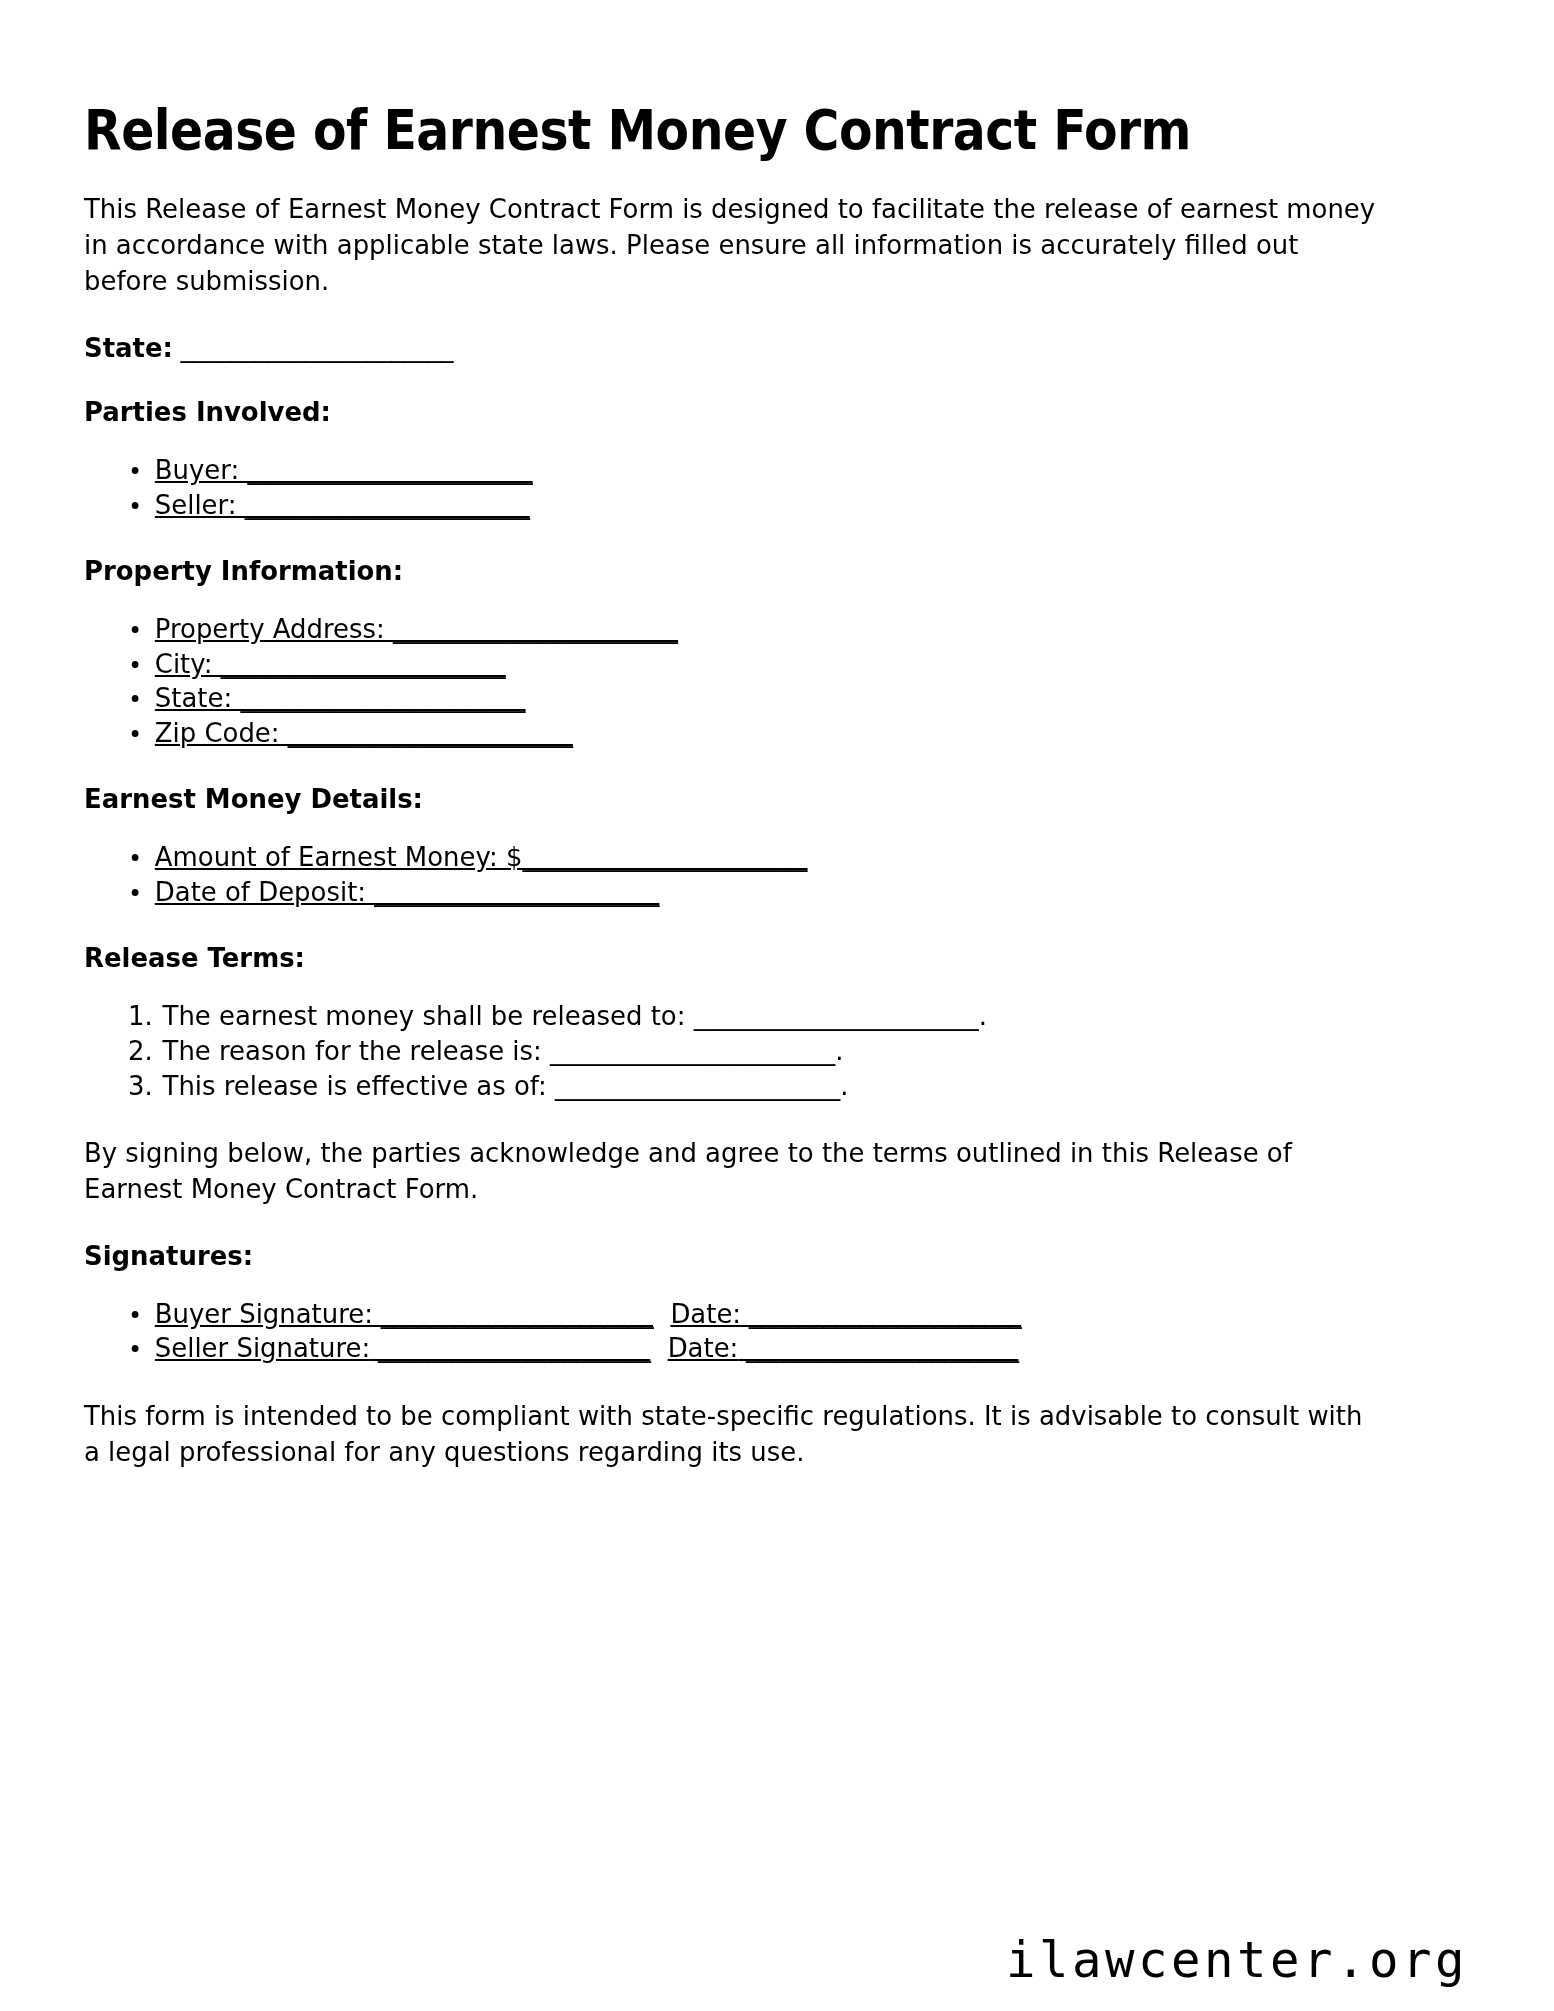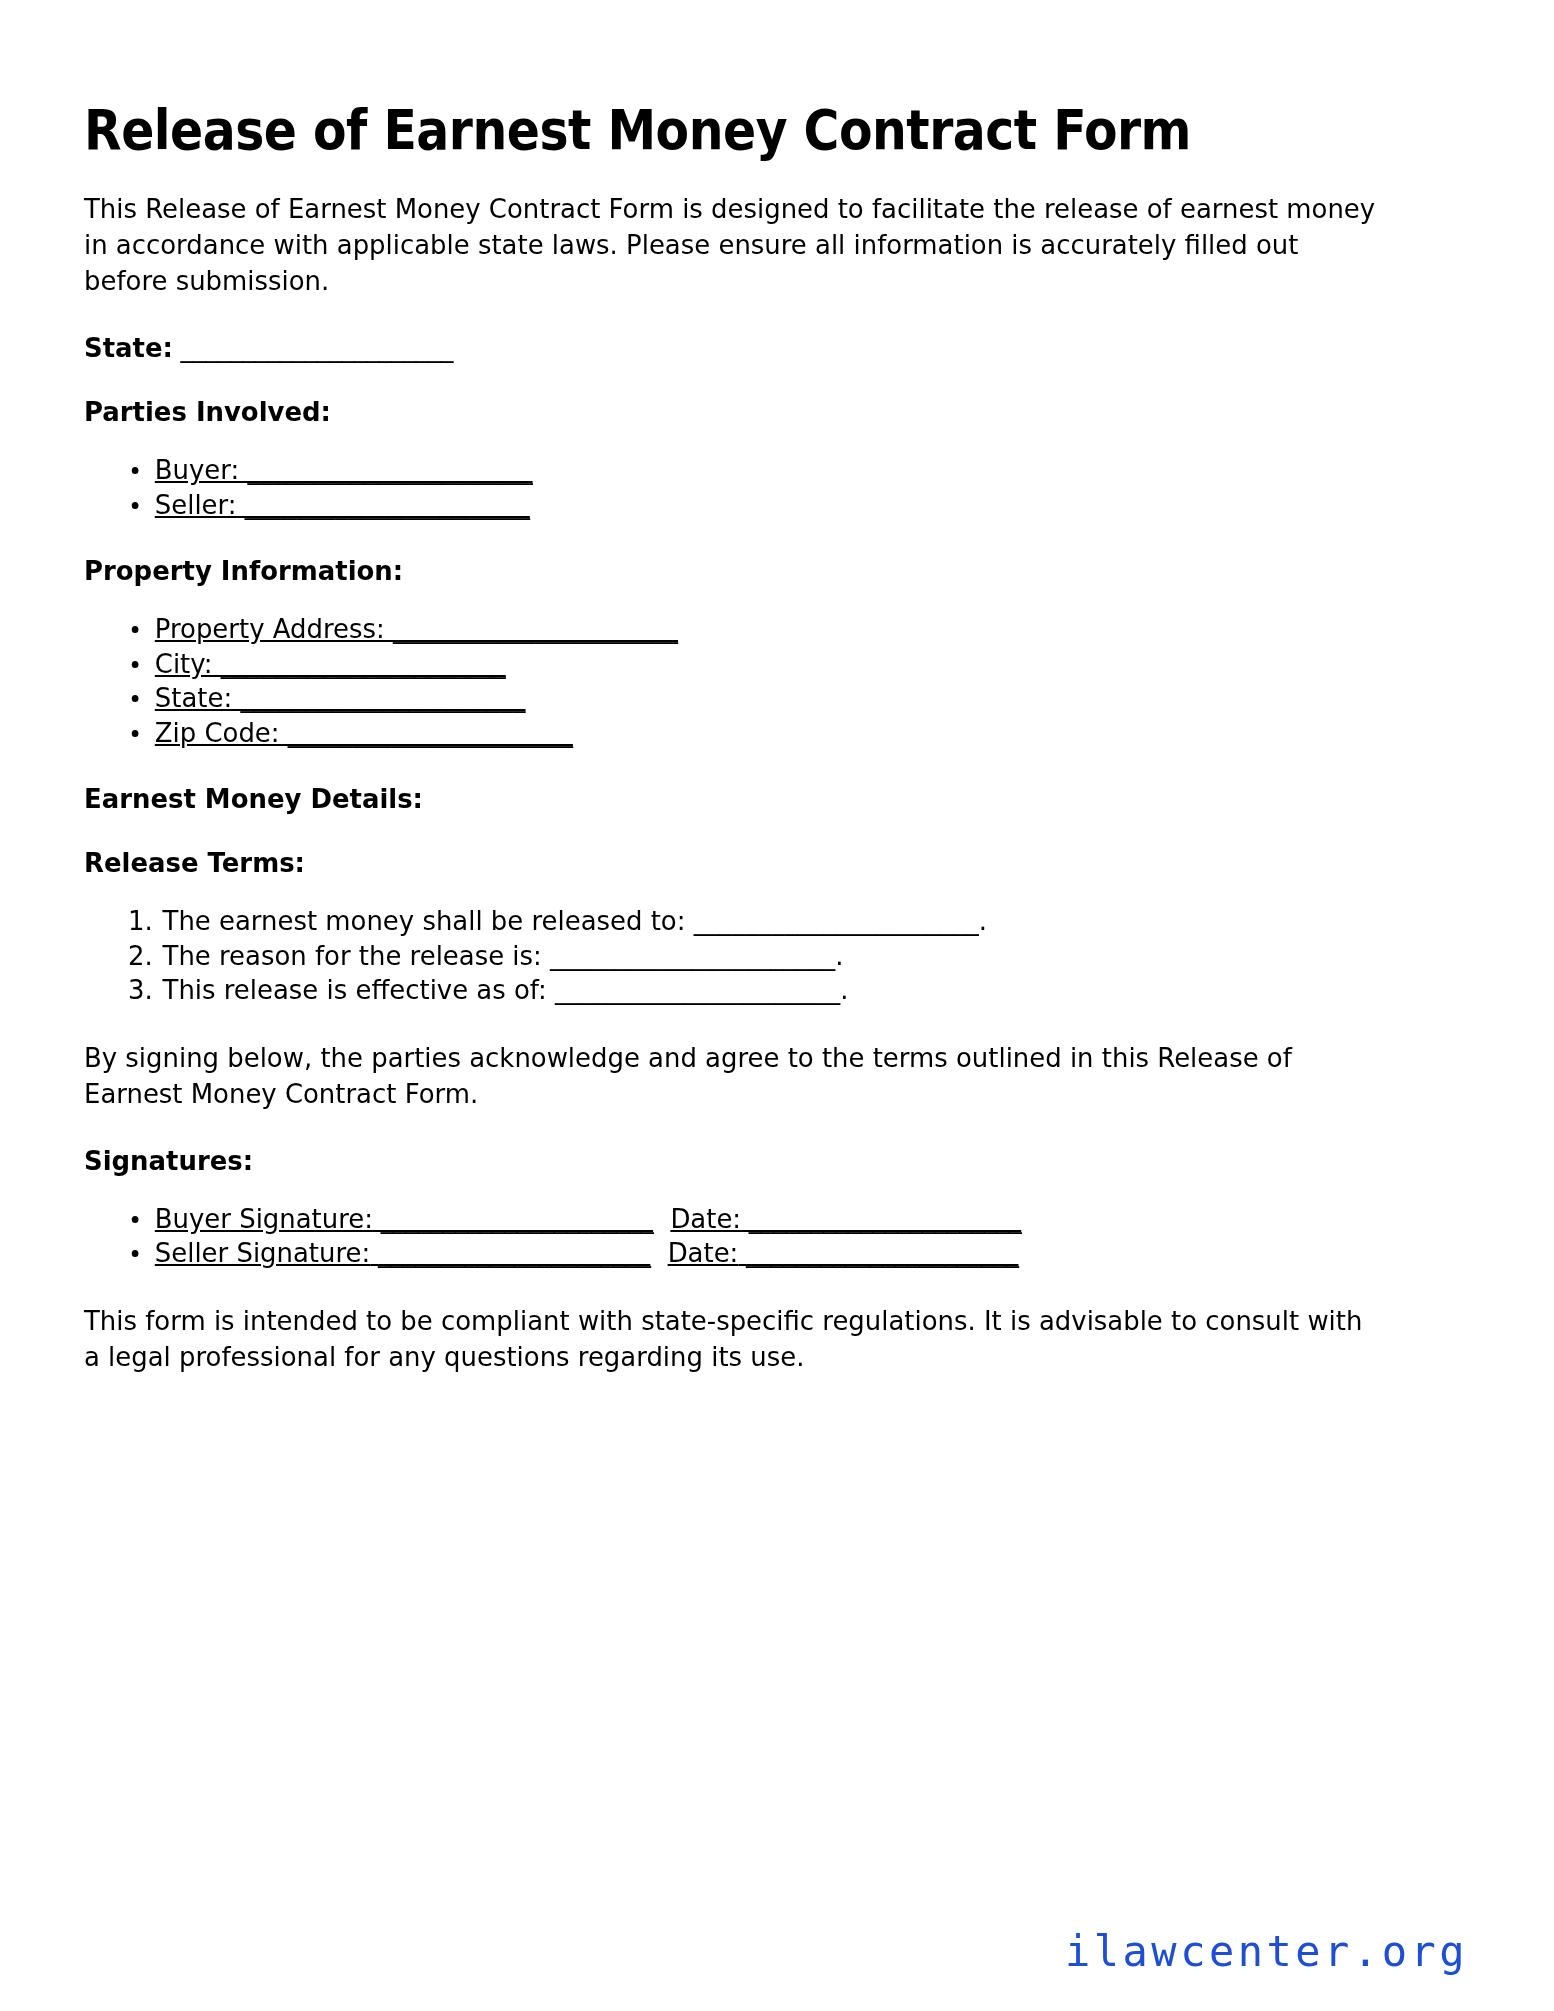--- a/index.html
+++ b/index.html
@@ -112,25 +112,25 @@
     font-family: "DejaVu Sans", "Liberation Sans", sans-serif;
     letter-spacing: -0.6px;
   }
   .sig-row .gap {
     display: inline-block;
     width: 18px;
   }
   .footer-brand {
     position: absolute;
     right: 86px;
-    bottom: 35px;
+    bottom: 22px;
     font-family: "DejaVu Sans Mono", "Liberation Mono", monospace;
-    font-size: 42px;
+    font-size: 49px;
     letter-spacing: 3.5px;
-    color: #1d4ed8;
+    color: #000000;
     white-space: nowrap;
   }
 </style>
 </head>
 <body>
 
 <div class="page">
 
   <h1 class="doc-title">Release of Earnest Money Contract Form</h1>
 
@@ -146,20 +146,24 @@
 
   <p class="section-heading">Property Information:</p>
   <ul class="bullets">
     <li>Property Address: ______________________</li>
     <li>City: ______________________</li>
     <li>State: ______________________</li>
     <li>Zip Code: ______________________</li>
   </ul>
 
   <p class="section-heading">Earnest Money Details:</p>
+  <ul class="bullets">
+    <li>Amount of Earnest Money: $______________________</li>
+    <li>Date of Deposit: ______________________</li>
+  </ul>
 
   <p class="section-heading">Release Terms:</p>
   <ol class="numbers">
     <li>The earnest money shall be released to: ______________________.</li>
     <li>The reason for the release is: ______________________.</li>
     <li>This release is effective as of: ______________________.</li>
   </ol>
 
   <p class="body-para">By signing below, the parties acknowledge and agree to the terms outlined in this Release of Earnest Money Contract Form.</p>
 

